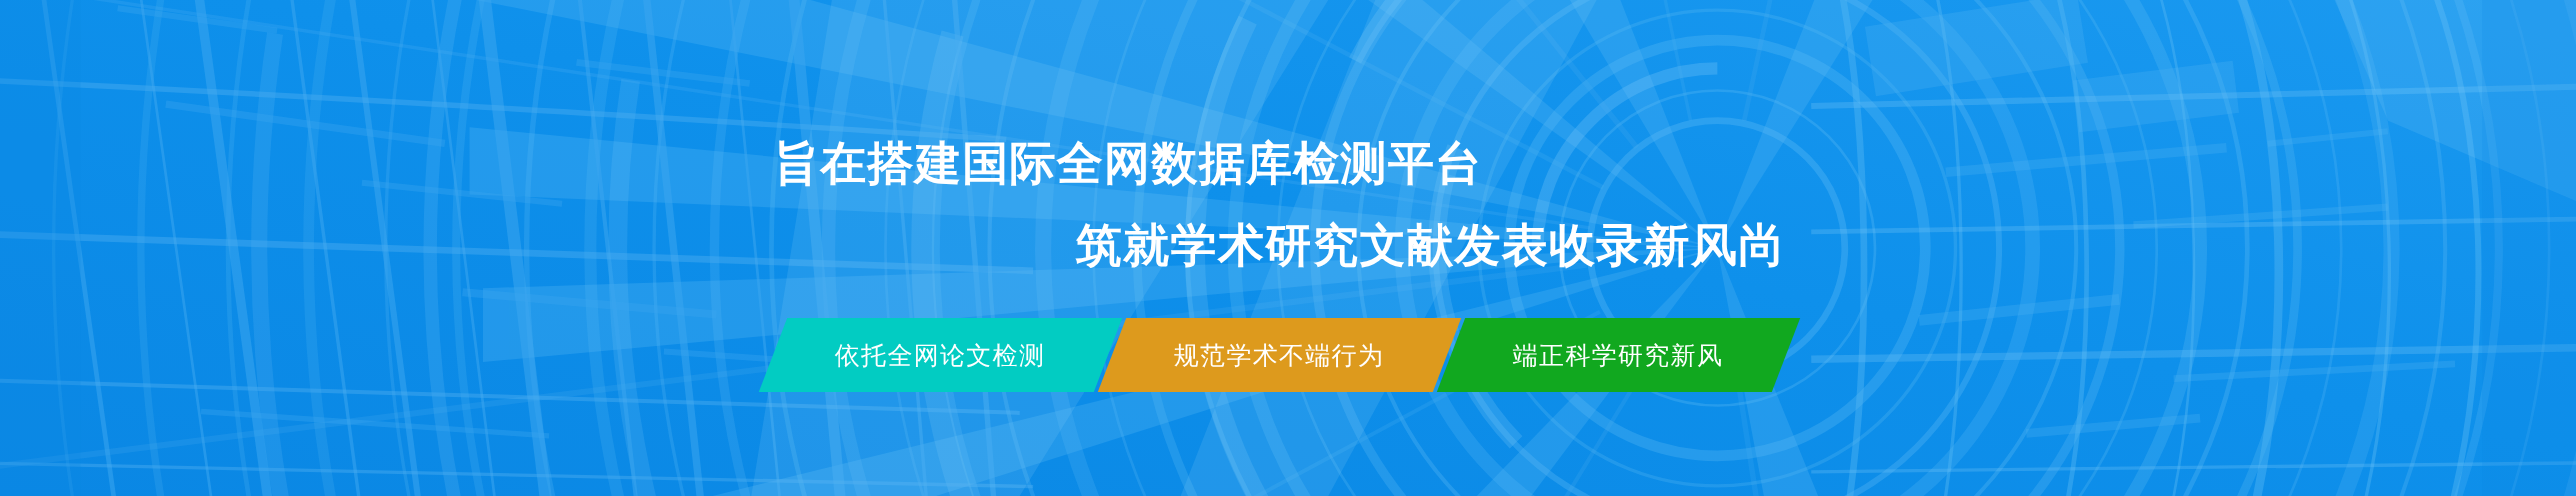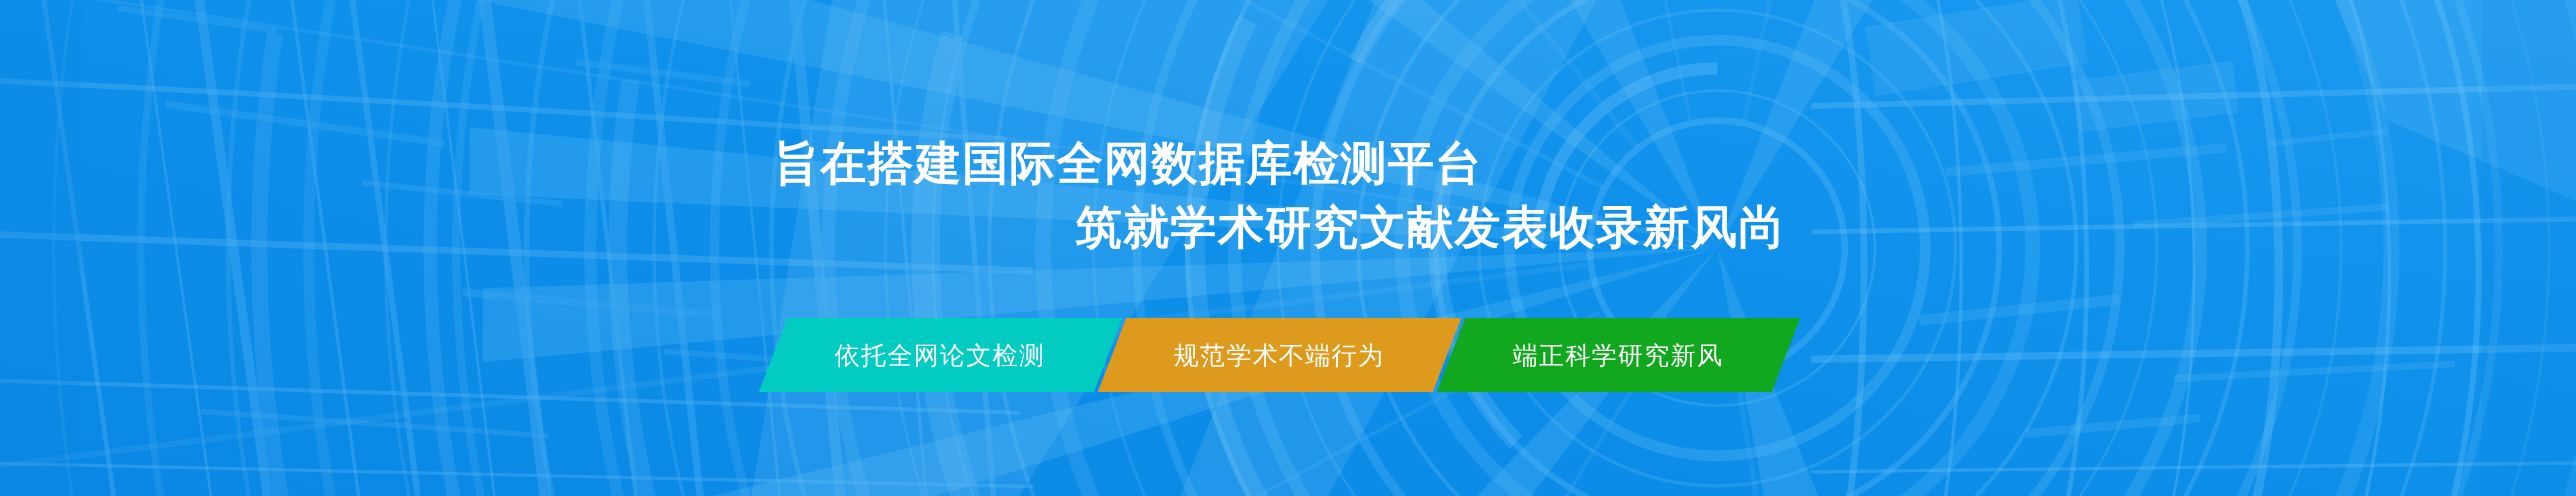--- a/index.html
+++ b/index.html
@@ -37,21 +37,21 @@
   }
   .headline-line {
     color: #ffffff;
     font-size: 46px;
     font-weight: 700;
     letter-spacing: 1.3px;
     line-height: 64px;
     white-space: nowrap;
   }
   .headline-line-1 { padding-left: 773px; }
-  .headline-line-2 { padding-left: 1076px; }
+  .headline-line-2 { padding-left: 1076px; margin-top: 18px; }
 
   
   .tab-strip {
     position: absolute;
     left: 773px;
     top: 318px;
     height: 74px;
     display: flex;
     z-index: 6;
   }

